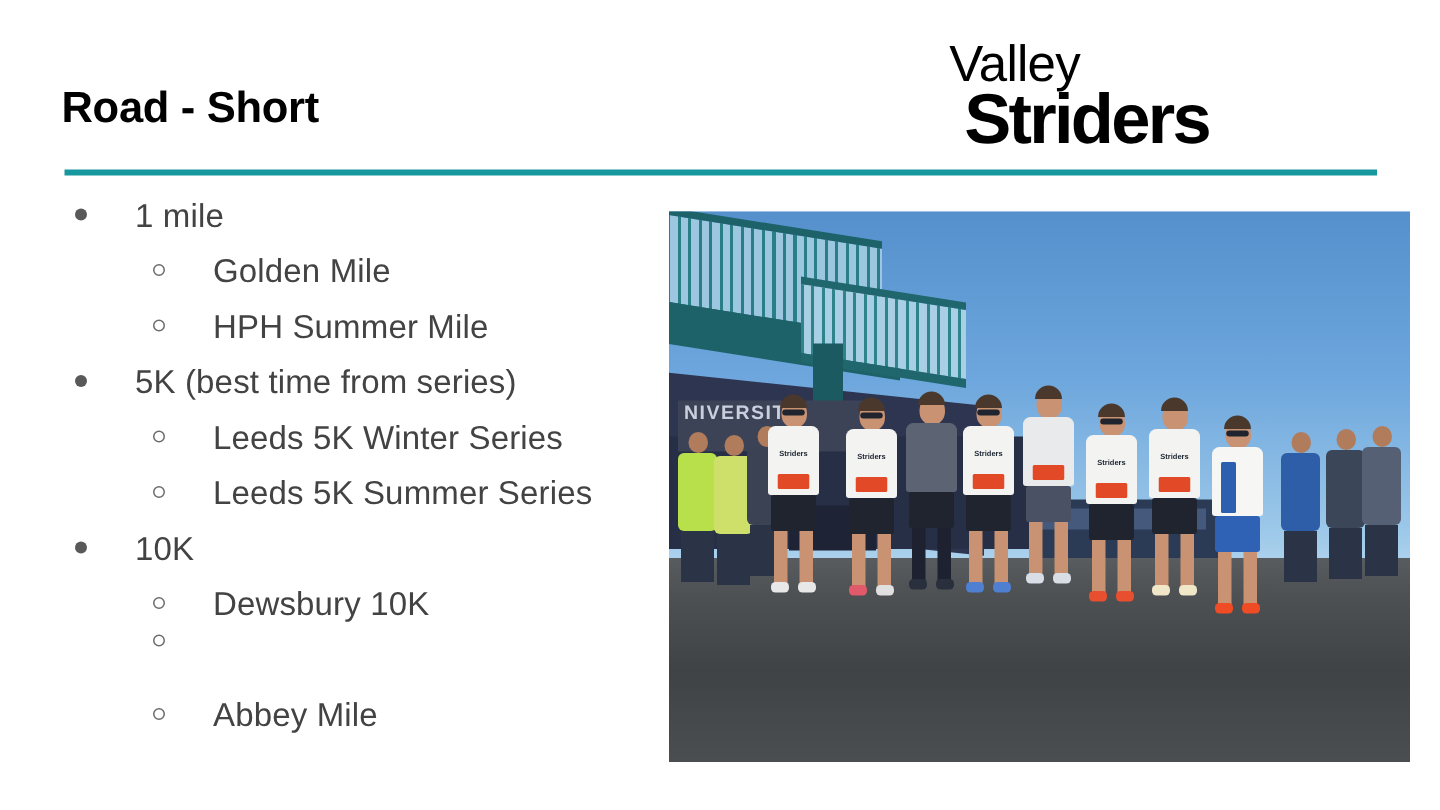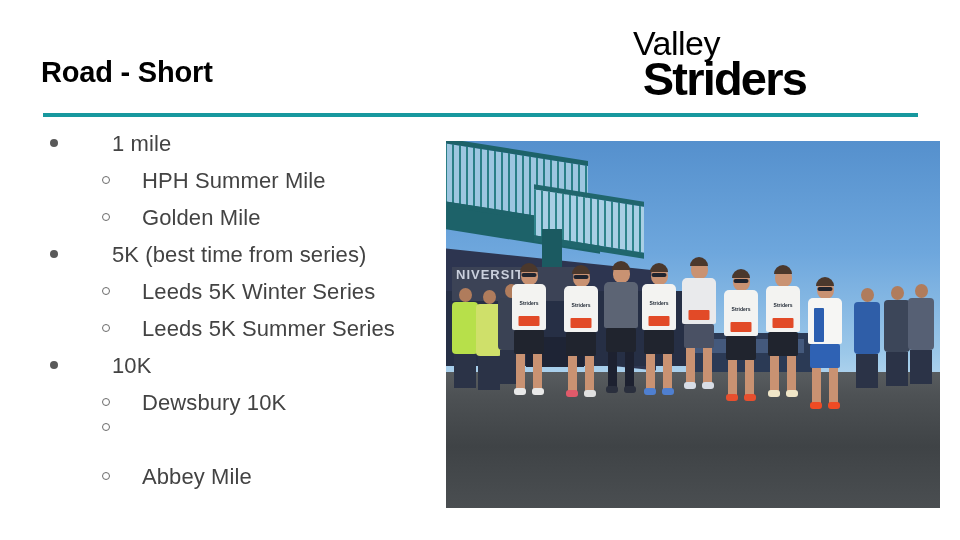--- a/index.html
+++ b/index.html
@@ -73,21 +73,21 @@
     position: absolute;
     left: 41px;
     top: 131px;
     width: 410px;
   }
   .li-row {
     display: flex;
     align-items: baseline;
     height: 37px;
   }
-  .li-row.lvl1 { padding-left: 0px; gap: 22px; }
+  .li-row.lvl1 { padding-left: 0px; }
   .li-row.lvl2 { padding-left: 52px; }
 
   .marker {
     width: 28px;
     flex: 0 0 28px;
     display: flex;
     justify-content: flex-start;
     align-items: center;
     position: relative;
     top: -4px;
@@ -339,28 +339,28 @@
       <span class="marker">
           <span class="dot-filled"></span>
         </span>
       <span class="li-text">1 mile</span>
     </div>
 
     <div class="li-row lvl2">
       <span class="marker">
           <span class="dot-hollow"></span>
         </span>
+      <span class="li-text">Golden Mile</span>
+    </div>
+
+    <div class="li-row lvl2">
+      <span class="marker">
+          <span class="dot-hollow"></span>
+        </span>
       <span class="li-text">HPH Summer Mile</span>
-    </div>
-
-    <div class="li-row lvl2">
-      <span class="marker">
-          <span class="dot-hollow"></span>
-        </span>
-      <span class="li-text">Golden Mile</span>
     </div>
 
     <div class="li-row lvl1">
       <span class="marker">
           <span class="dot-filled"></span>
         </span>
       <span class="li-text">5K (best time from series)</span>
     </div>
 
     <div class="li-row lvl2">

